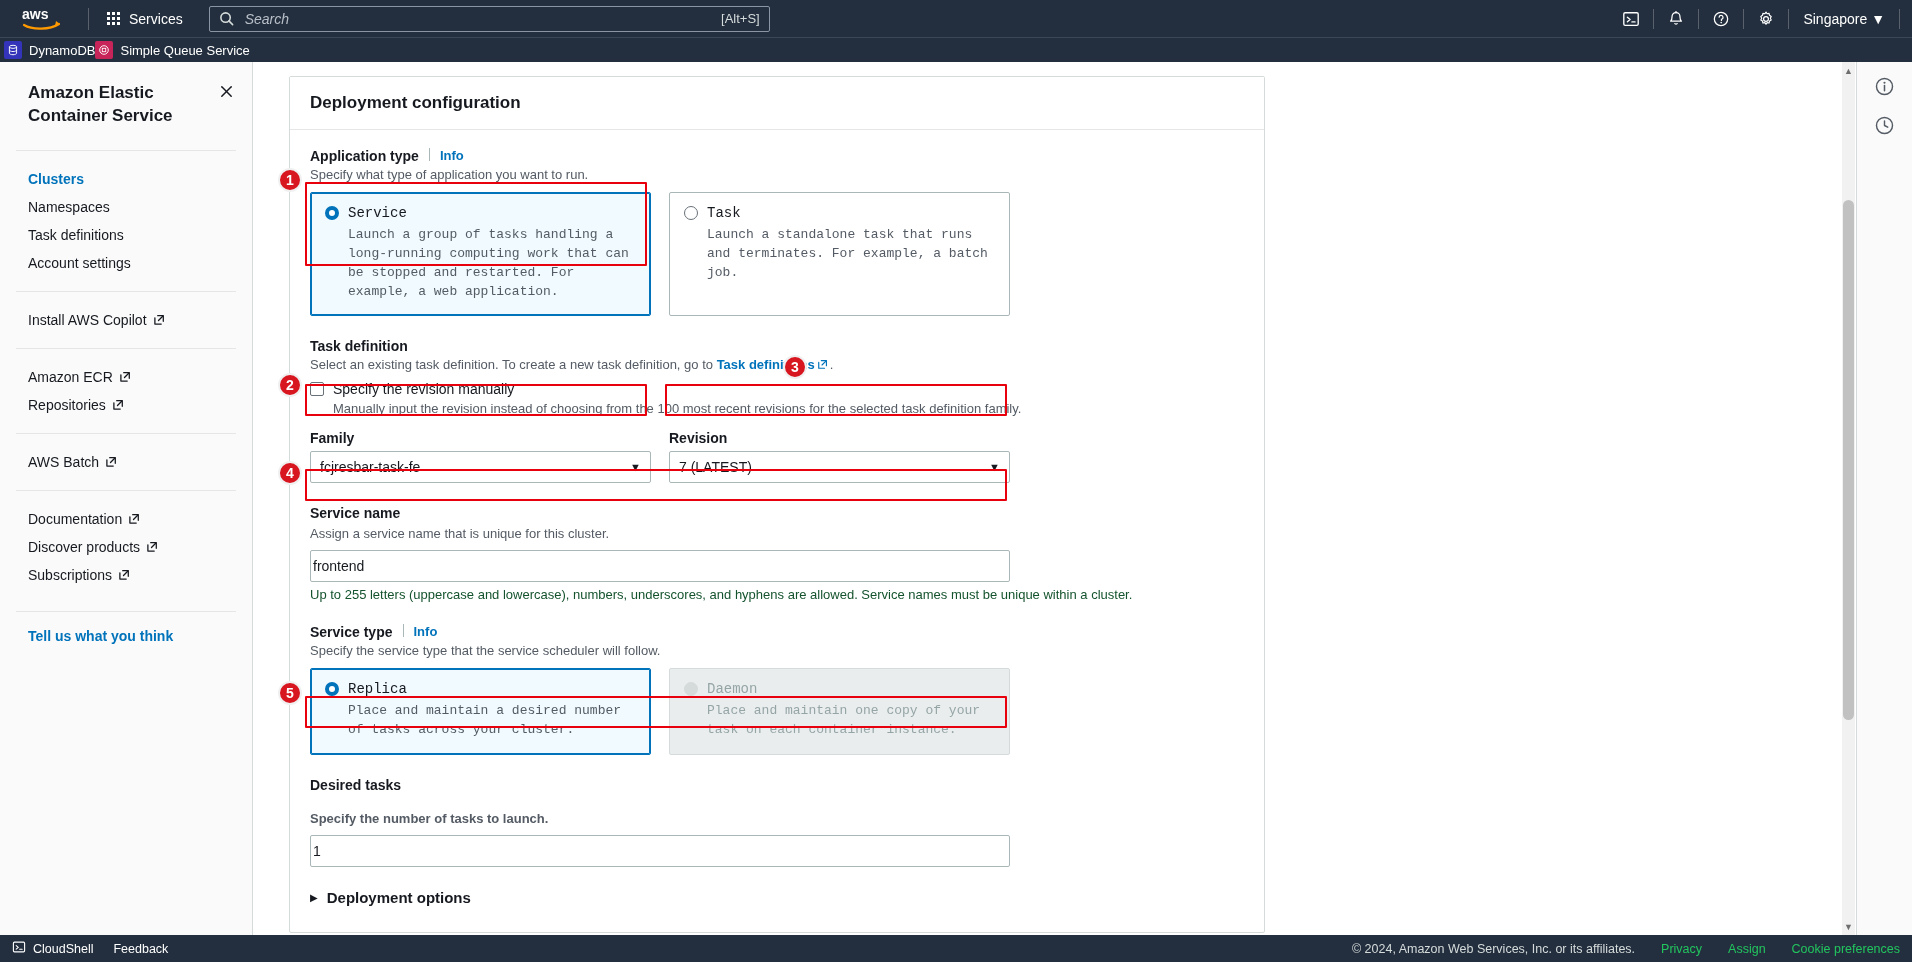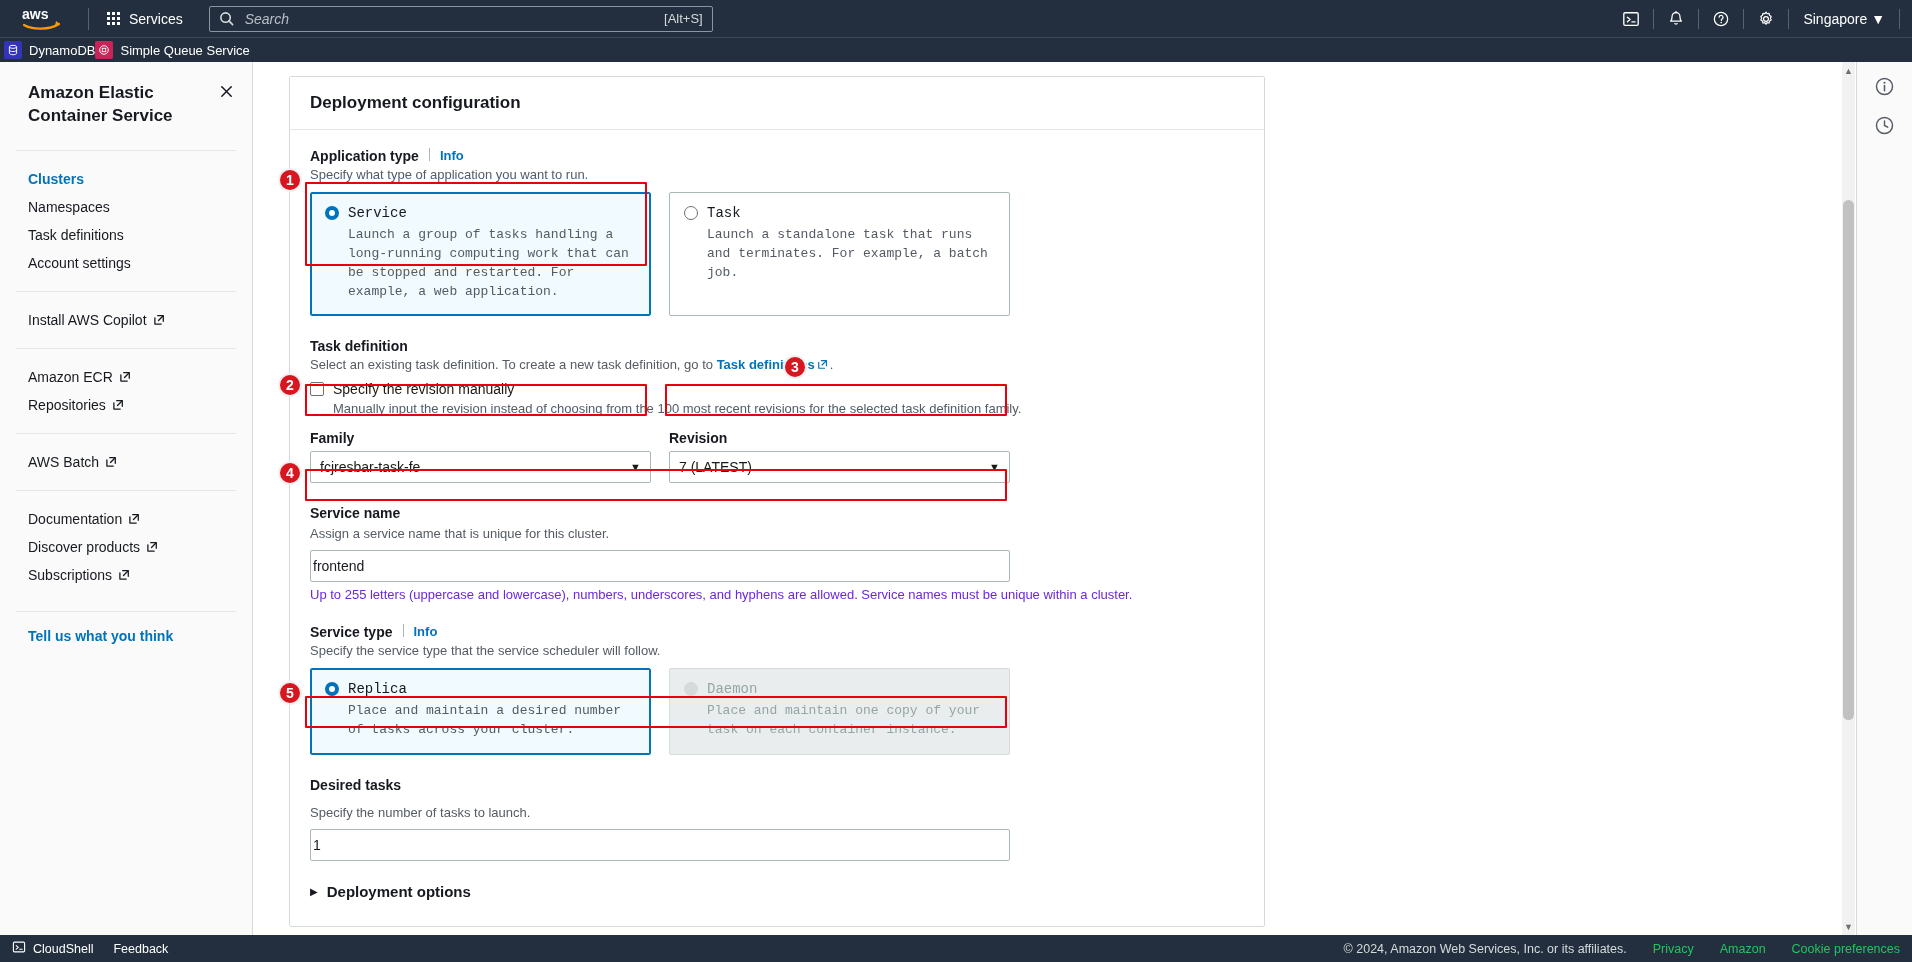--- a/index.html
+++ b/index.html
@@ -19,21 +19,21 @@
     height: 37px; background: #232f3e;
     display: flex; align-items: center;
     padding: 0 12px; position: relative;
   }
   .aws-logo { width: 46px; margin-left: 10px; margin-right: 10px; display:flex; align-items:center; }
   .divider-v { width: 1px; height: 22px; background: #59616d; margin: 0 10px; }
   .services-btn { display: flex; align-items: center; gap: 9px; color: #fff; font-size: 14px; padding: 5px 8px; cursor: pointer; }
   .grid-icon { display: grid; grid-template-columns: repeat(3, 3px); grid-gap: 2px; }
   .grid-icon i { width: 3px; height: 3px; background: #fff; display: block; }
   .searchbar {
-    flex: 0 0 auto; width: 504px; height: 26px; margin-left: 18px;
+    flex: 0 0 auto; width: 561px; height: 26px; margin-left: 18px;
     background: #232f3e; border: 1px solid #8b94a3; border-radius: 2px;
     display: flex; align-items: center; padding: 0 9px; gap: 9px;
   }
   .searchbar .sicon { color: #d5dbdb; display:flex; }
   .searchbar input {
     flex: 1; background: transparent; border: none; outline: none;
     color: #ffffff; font-size: 14px; font-family: "Liberation Sans", sans-serif;
     font-style: italic;
   }
   .searchbar input::placeholder { color: #b8bfc9; font-style: italic; }
@@ -91,21 +91,21 @@
     padding: 16px 20px; border-bottom: 1px solid #e4e6e7; background: #fff;
   }
   .card-head h2 { margin: 0; font-size: 17px; font-weight: bold; color: #16191f; }
   .card-body { padding: 18px 20px 26px 20px; }
 
   .lbl { font-size: 14px; font-weight: bold; color: #16191f; }
   .lbl-row { display: flex; gap: 10px; }
   .info-link { font-size: 13px; color: #0073bb; font-weight: bold; cursor: pointer; }
   .info-sep { width: 1px; height: 13px; background: #aab7b8; }
   .desc { font-size: 13px; color: #545b64; margin-top: 3px; }
-  .hint { font-size: 13px; color: #6d28d9; margin-top: 5px; }
+  .hint { font-size: 13px; color: #14532d; margin-top: 5px; }
 
   .tiles { display: flex; gap: 18px; margin-top: 10px; }
   .tile {
     width: 341px; border: 1px solid #aab7b8; border-radius: 2px;
     padding: 12px 14px 14px 14px; background: #fff; cursor: pointer; font-family: Liberation Mono, monospace;
   }
   .tile.selected { border: 1px solid #0073bb; background: #f1faff; box-shadow: inset 0 0 0 1px #0073bb; }
   .tile.disabled { background: #eaeded; border-color: #d5dbdb; cursor: default; }
   .tile-top { display: flex; align-items: center; gap: 9px; }
   .radio {
@@ -500,21 +500,21 @@
                   <span class="radio dis"></span>
                   <span class="tile-title">Daemon</span>
                 </div>
                 <div class="tile-desc">Place and maintain one copy of your task on each container instance.</div>
               </div>
             </div>
           </div>
 
           <div class="section">
             <div class="field-lbl">Desired tasks</div>
-            <div class="desc" style="margin-top:12px;">Specify the number of tasks to launch.</div>
+            <div class="desc" style="margin-top:18px;font-weight:bold;">Specify the number of tasks to launch.</div>
             <div class="text-input" style="margin-top:9px;">
               <span>1</span>
             </div>
           </div>
 
           <div class="expander">
             <span class="tri">▶</span>
             <span class="etxt">Deployment options</span>
           </div>
 
@@ -582,16 +582,16 @@
       </span>
       <span>CloudShell</span>
     </div>
     <div class="fl-item">
       <span>Feedback</span>
     </div>
   </div>
   <div class="footer-right">
     <span class="fr-copy">© 2024, Amazon Web Services, Inc. or its affiliates.</span>
     <span class="fr-link">Privacy</span>
-    <span class="fr-link">Amazon</span>
+    <span class="fr-link">Assign</span>
     <span class="fr-link">Cookie preferences</span>
   </div>
 </div>
 
 </body></html>

